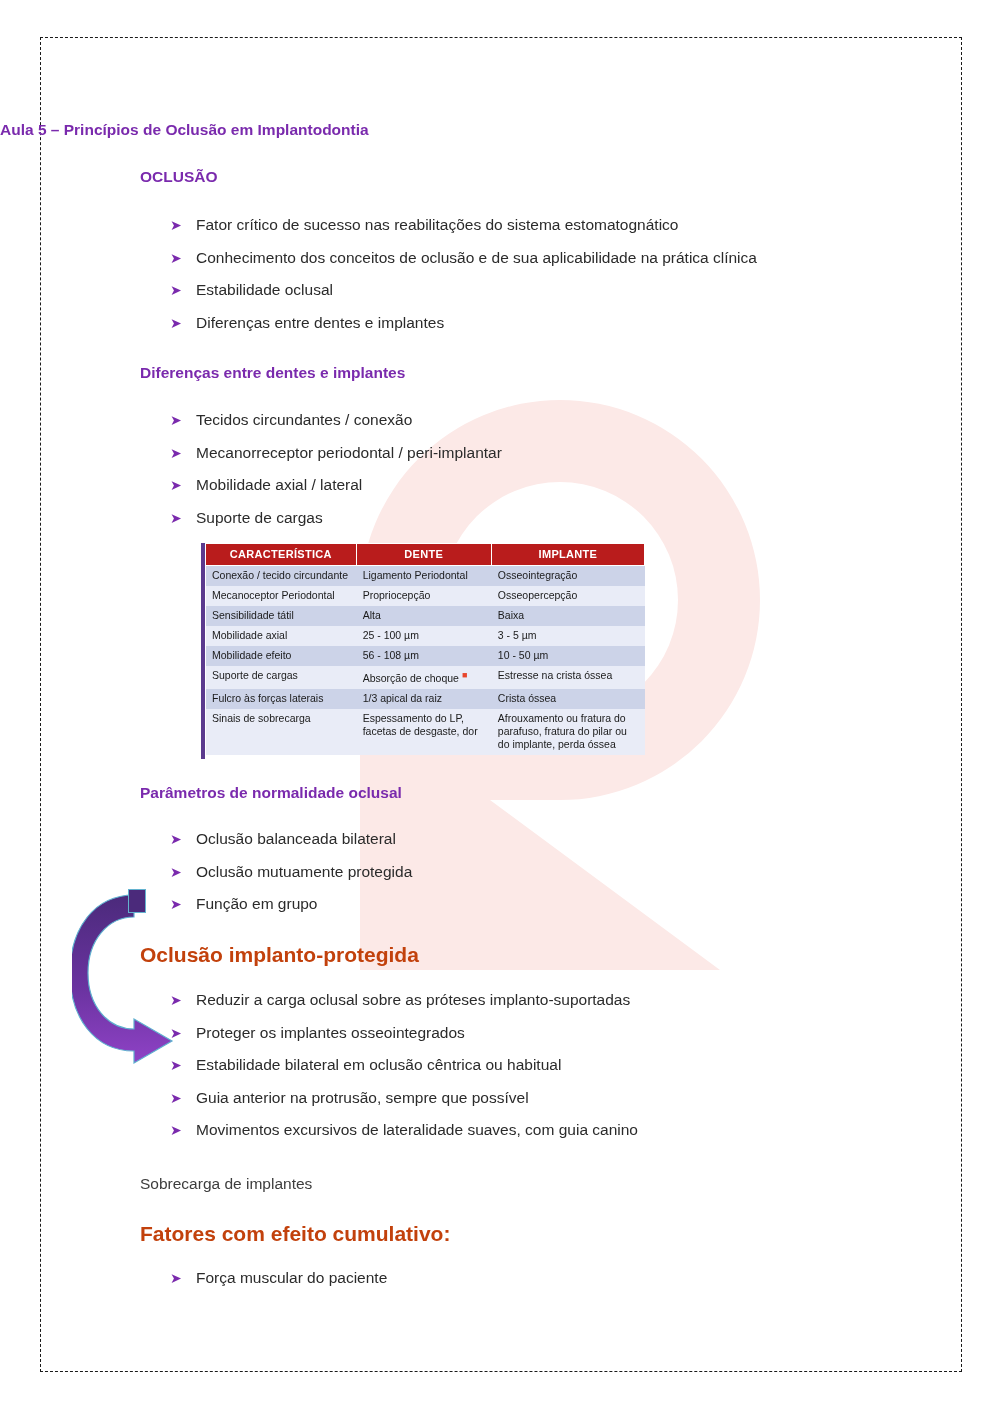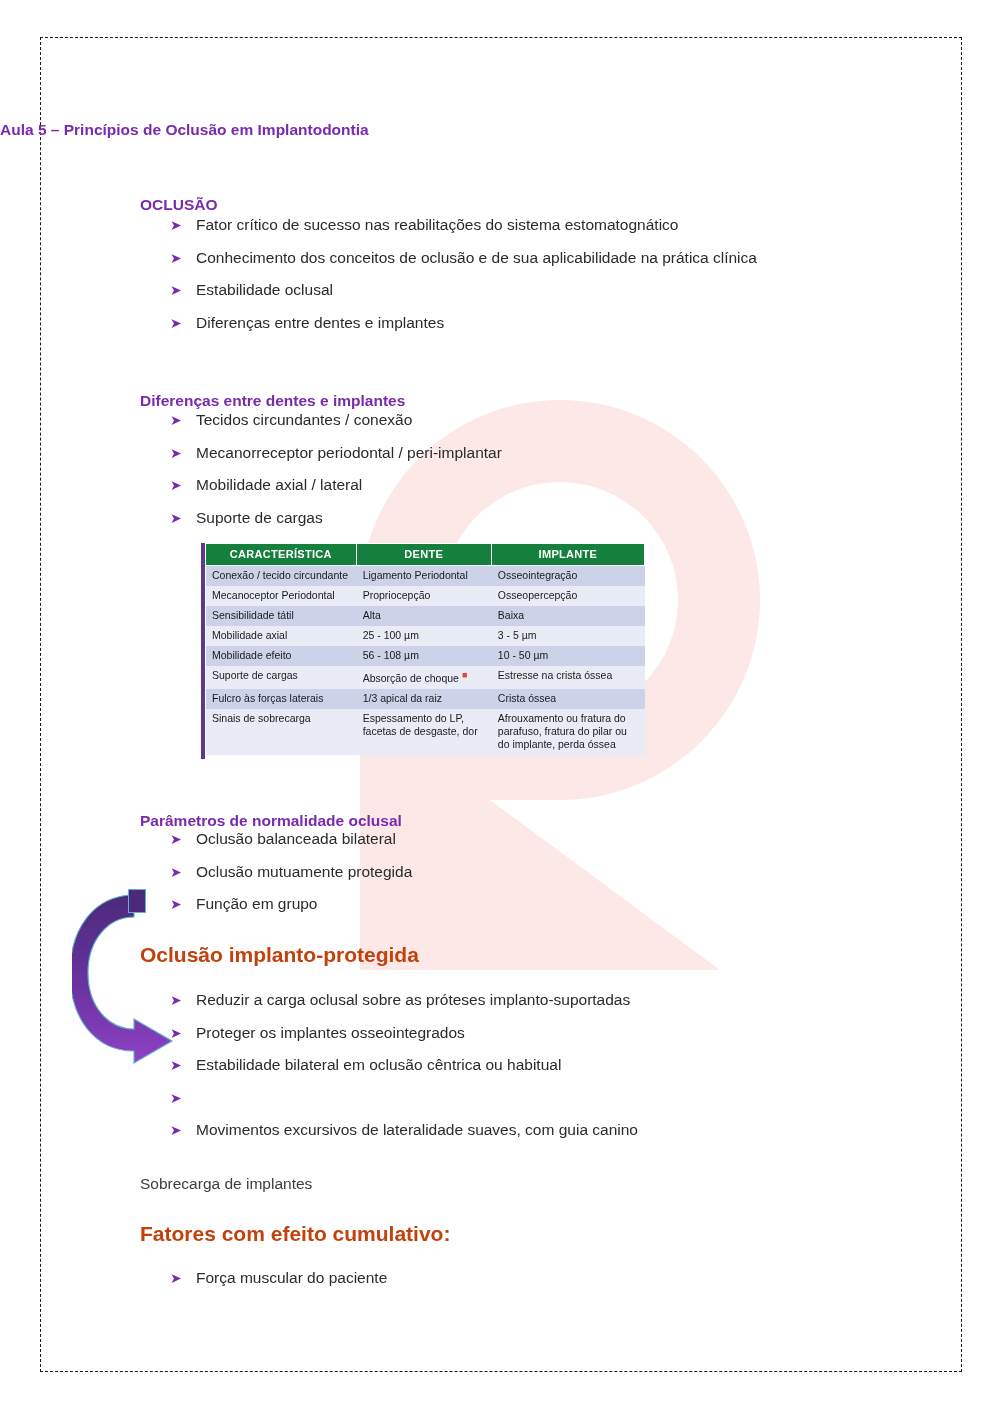--- a/index.html
+++ b/index.html
@@ -39,21 +39,20 @@
   .content{position:relative;z-index:2;}
 
   .doc-title{
     position:absolute;left:0;top:0;width:100%;
     color:#7a2aad;font-weight:700;font-size:15.5px;
   }
 
   .h-purple{
     color:#7a2aad;font-weight:700;font-size:15.5px;
     position:absolute;
-    margin-top:28px;
   }
   .h-black{
     color:#c2410c;font-weight:700;font-size:21px;
     position:absolute;
   }
   .p-plain{
     color:#3d3d3d;font-weight:400;font-size:15.5px;
     position:absolute;
   }
 
@@ -76,21 +75,21 @@
   
   .tbl{
     position:absolute;
     border-collapse:collapse;
     font-size:10.5px;
     line-height:13px;
     color:#1a1a1a;
     width:440px;
   }
   .tbl th{
-    background:#15803d;color:#ffffff;
+    background:#b91c1c;color:#ffffff;
     font-weight:700;font-size:11px;
     text-align:center;
     padding:4px 4px;
     letter-spacing:.3px;
     border:1px solid #ffffff;
   }
   .tbl td{
     padding:3px 6px;
     vertical-align:top;
     border:1px solid transparent;
@@ -254,20 +253,21 @@
     <div class="bullet">
       <span class="arw">➤</span>
       <span class="txt">Proteger os implantes osseointegrados</span>
     </div>
     <div class="bullet">
       <span class="arw">➤</span>
       <span class="txt">Estabilidade bilateral em oclusão cêntrica ou habitual</span>
     </div>
     <div class="bullet">
       <span class="arw">➤</span>
+      <span class="txt">Guia anterior na protrusão, sempre que possível</span>
     </div>
     <div class="bullet">
       <span class="arw">➤</span>
       <span class="txt">Movimentos excursivos de lateralidade suaves, com guia canino</span>
     </div>
   </div>
 
   <div class="p-plain" style="left:140px;top:1175px;">Sobrecarga de implantes</div>
   <div class="h-black" style="left:140px;top:1222px;">Fatores com efeito cumulativo:</div>
 

